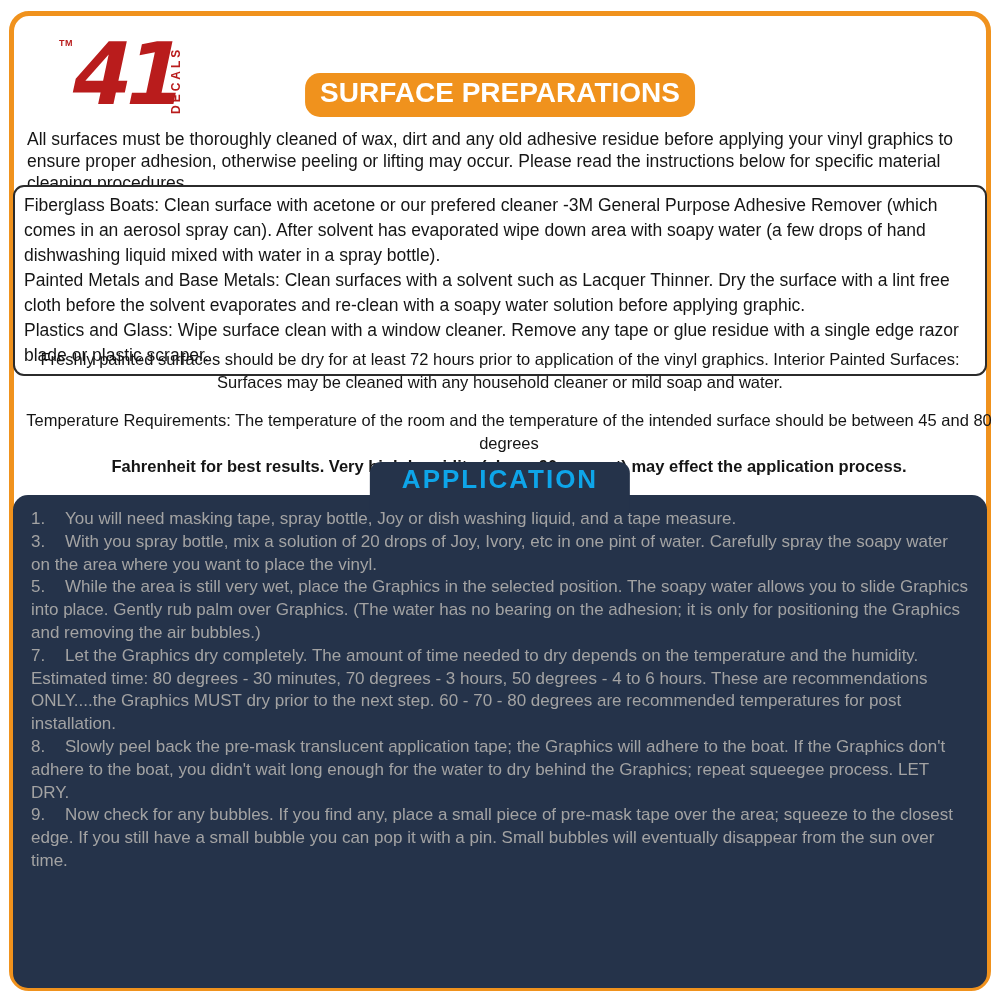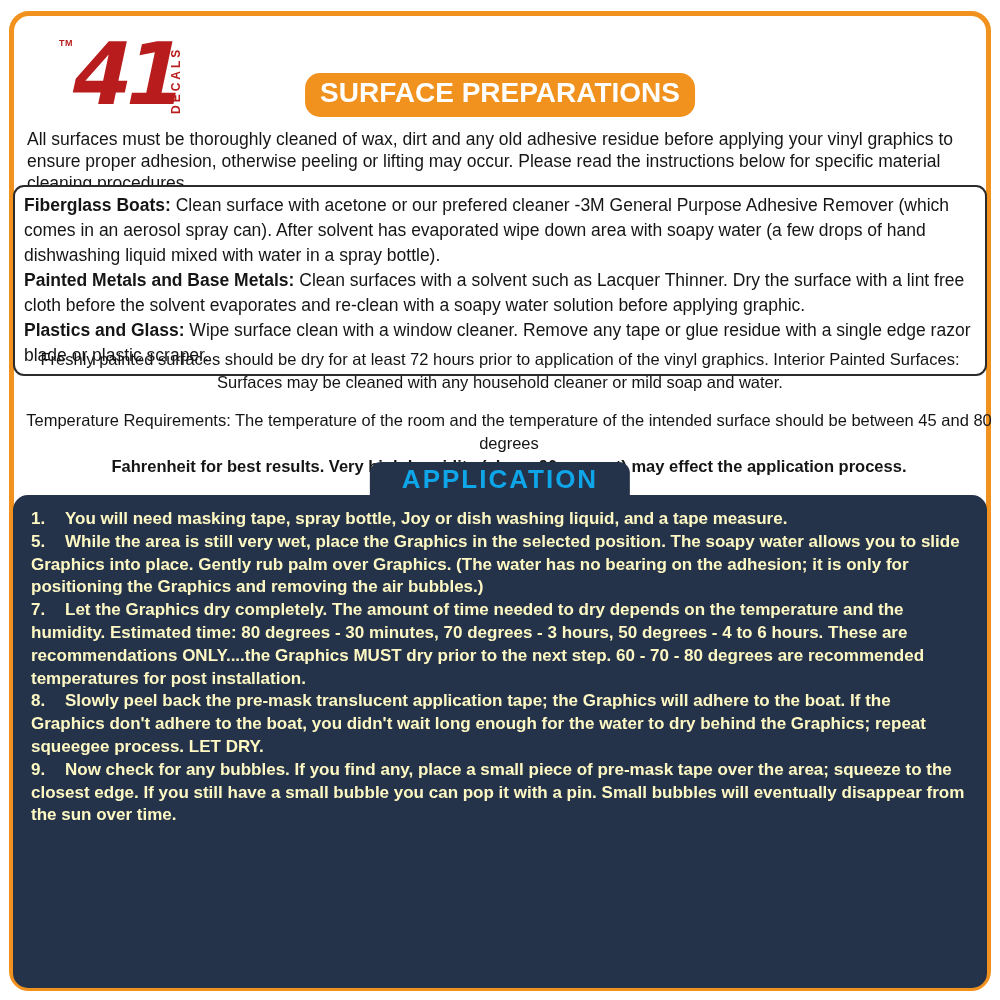--- a/index.html
+++ b/index.html
@@ -35,31 +35,31 @@
     background:#25334A;color:#0ea5e9;font-size:26px;font-weight:bold;letter-spacing:2px;
     padding:2px 32px 16px;border-radius:11px 11px 0 0;white-space:nowrap;z-index:2;
   }
   
   .intro{position:absolute;left:22px;right:16px;top:123px;margin:5px;font-size:17.5px;line-height:22px;}
   .materials-box{
     position:absolute;left:13px;right:13px;top:185px;box-sizing:border-box;
     border:2px solid #2b2b2b;border-radius:11px;padding:6px 9px;background:#ffffff;
   }
   .materials-box p{margin:0;font-size:17.5px;line-height:25px;}
-  .materials-box strong{font-weight:bold;}
+  .materials-box strong{font-weight:normal;}
   .note{position:absolute;text-align:center;font-size:16.5px;line-height:23px;margin:0;}
   .note-painted{left:38px;right:38px;top:348px;}
   .note-temp{left:22px;right:4px;top:409px;}
   .note-temp .bold-part{display:block;font-weight:bold;}
   
   .application-box{
     position:absolute;left:13px;right:13px;top:495px;bottom:12px;box-sizing:border-box;
     background:#25334A;border-radius:15px;padding:13px 18px;z-index:1;overflow:hidden;
   }
-  .step{color:#fef9c3;font-weight:bold;font-size:17px;line-height:22.8px;}
+  .step{color:#a3a3a3;font-weight:normal;font-size:17px;line-height:22.8px;}
   .step .step-num{display:inline-block;width:34px;}
 </style>
 </head>
 <body>
 
 <div class="sheet">
   <div class="page-border"></div>
 
   <div class="logo">
     <span class="tm">TM</span>
@@ -81,18 +81,19 @@
 
   <p class="note note-temp">
     <span>Temperature Requirements: The temperature of the room and the temperature of the intended surface should be between 45 and 80 degrees</span>
     <span class="bold-part">Fahrenheit for best results. Very high humidity (above 90 percent) may effect the application process.</span>
   </p>
 
   <div class="application-tab">APPLICATION</div>
 
   <div class="application-box">
     <div class="step"><span class="step-num">1.</span><span>You will need masking tape, spray bottle, Joy or dish washing liquid, and a tape measure.</span></div>
+    <div class="step"><span class="step-num">3.</span><span>With you spray bottle, mix a solution of 20 drops of Joy, Ivory, etc in one pint of water. Carefully spray the soapy water on the area where you want to place the vinyl.</span></div>
     <div class="step"><span class="step-num">5.</span><span>While the area is still very wet, place the Graphics in the selected position. The soapy water allows you to slide Graphics into place. Gently rub palm over Graphics. (The water has no bearing on the adhesion; it is only for positioning the Graphics and removing the air bubbles.)</span></div>
     <div class="step"><span class="step-num">7.</span><span>Let the Graphics dry completely. The amount of time needed to dry depends on the temperature and the humidity. Estimated time: 80 degrees - 30 minutes, 70 degrees - 3 hours, 50 degrees - 4 to 6 hours. These are recommendations ONLY....the Graphics MUST dry prior to the next step. 60 - 70 - 80 degrees are recommended temperatures for post installation.</span></div>
     <div class="step"><span class="step-num">8.</span><span>Slowly peel back the pre-mask translucent application tape; the Graphics will adhere to the boat. If the Graphics don't adhere to the boat, you didn't wait long enough for the water to dry behind the Graphics; repeat squeegee process. LET DRY.</span></div>
     <div class="step"><span class="step-num">9.</span><span>Now check for any bubbles. If you find any, place a small piece of pre-mask tape over the area; squeeze to the closest edge. If you still have a small bubble you can pop it with a pin. Small bubbles will eventually disappear from the sun over time.</span></div>
   </div>
 </div>
 
 </body></html>

